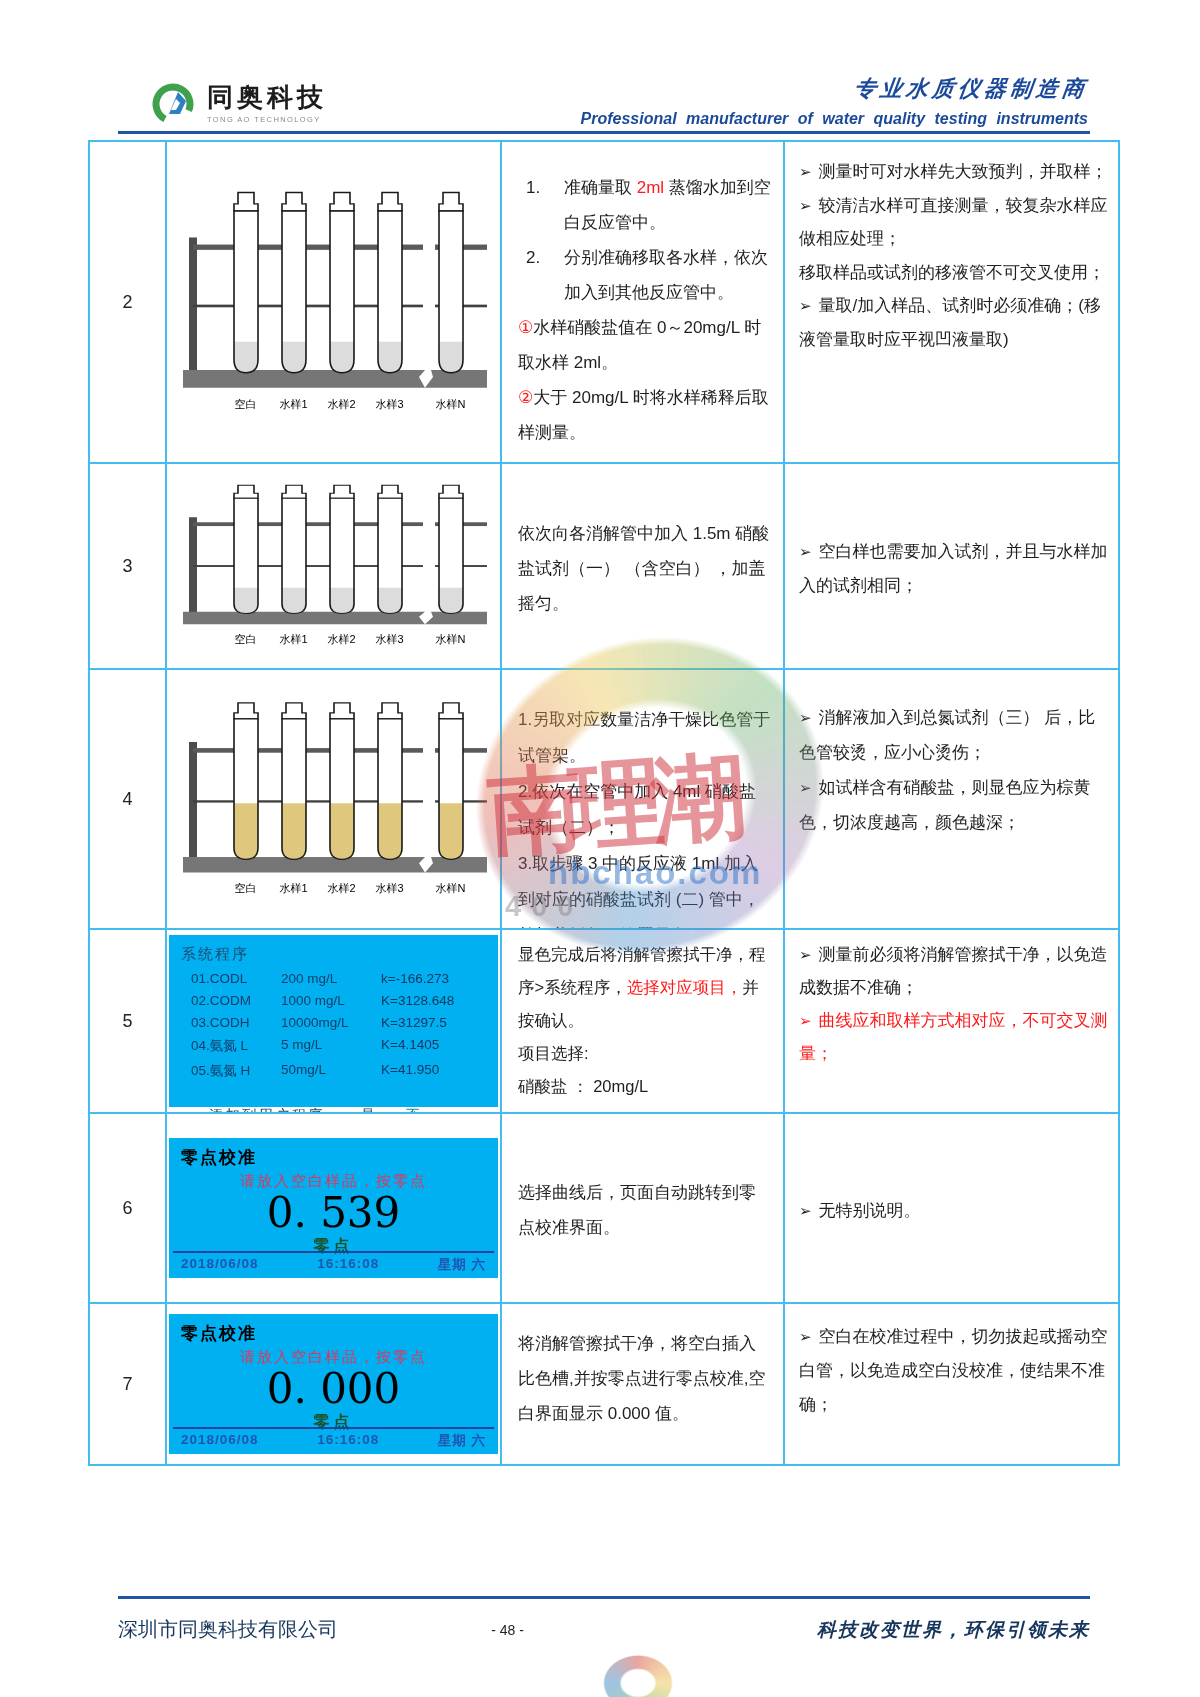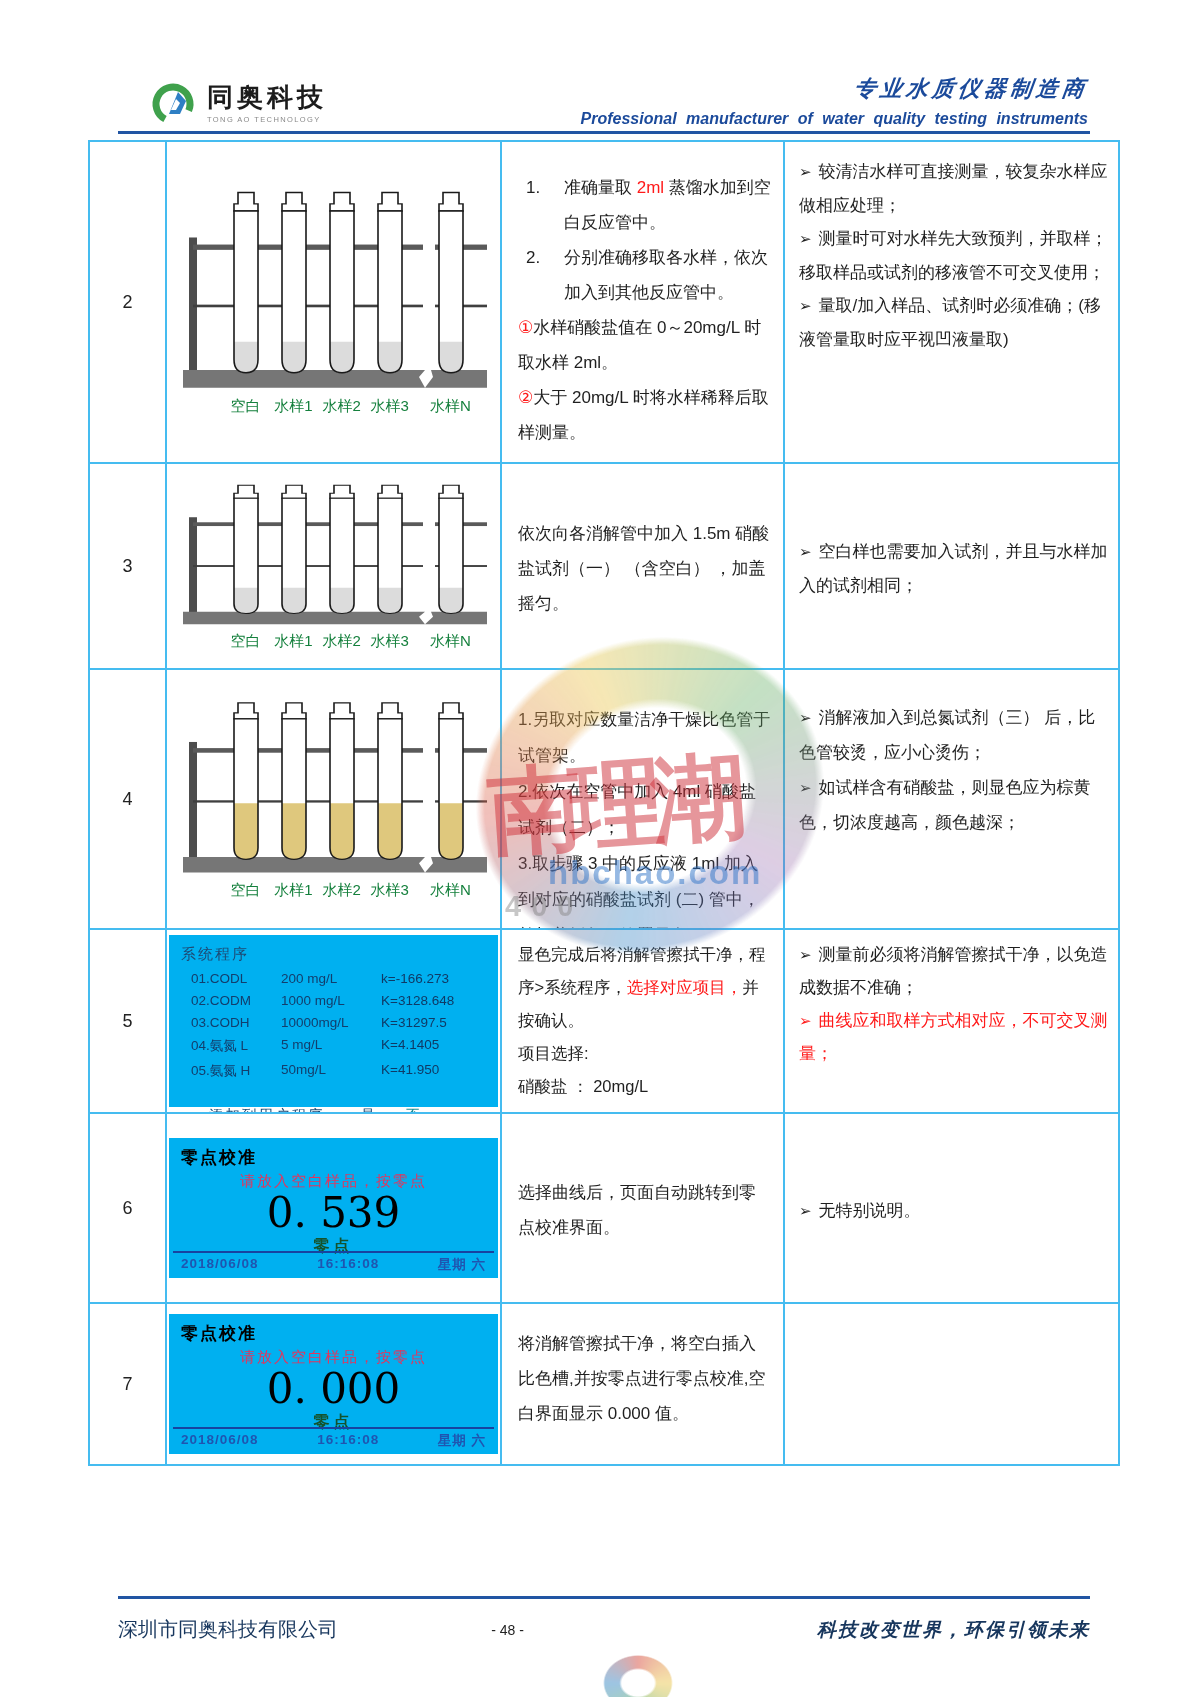--- a/index.html
+++ b/index.html
@@ -39,21 +39,21 @@
   .q-r4{padding-top:30px;line-height:35px}
   .q-r5{padding-top:8px;line-height:33px}
   .q-r7{padding-top:16px}
   .red{color:#ff1a1a}
   .numbered{position:relative;padding-left:46px}
   .m-num{position:absolute;left:8px}
   .b-arr{margin-right:7px;font-size:15px}
   
   .rack{position:relative;width:310px}
   .rack svg{display:block}
-  .rack-labels{position:relative;width:100%;height:19px;font-size:15px;color:#15803d;margin-top:4px}
+  .rack-labels{position:relative;width:100%;height:19px;font-size:11px;color:#000000;margin-top:4px}
   .rack-labels span{position:absolute;transform:translateX(-50%);white-space:nowrap}
   .tl0{left:21.6%}.tl1{left:37.1%}.tl2{left:52.6%}.tl3{left:68.1%}.tl4{left:87.7%}
   
   .lcd{width:329px;background:var(--lcd-bg,#00b0f0);color:#123e6d}
   .lcd-prog{height:172px;padding:10px 8px 6px 12px}
   .lp-title{font-size:15px;letter-spacing:2px;color:#1d4a74}
   .lp-row{display:flex;font-size:13.5px;margin-top:7px}
   .lp-no{width:100px;padding-left:10px;white-space:nowrap}
   .lp-range{width:100px;white-space:nowrap}
   .lp-k{flex:1;white-space:nowrap;color:#0f3a66}
@@ -169,22 +169,22 @@
       <span>分别准确移取各水样，依次加入到其他反应管中。</span>
     </div>
     <div>
       <span class="red">①</span><span>水样硝酸盐值在 0～20mg/L 时取水样 2ml。</span>
     </div>
     <div>
       <span class="red">②</span><span>大于 20mg/L 时将水样稀释后取样测量。</span>
     </div>
   </div>
   <div class="c-right q-r2">
+    <p><span class="b-arr">➢</span><span>测量时可对水样先大致预判，并取样；</span></p>
     <p><span class="b-arr">➢</span><span>较清洁水样可直接测量，较复杂水样应做相应处理；</span></p>
-    <p><span class="b-arr">➢</span><span>测量时可对水样先大致预判，并取样；</span></p>
     <p><span>移取样品或试剂的移液管不可交叉使用；</span></p>
     <p><span class="b-arr">➢</span><span>量取/加入样品、试剂时必须准确；(移液管量取时应平视凹液量取)</span></p>
   </div>
 
   <div class="c-num">3</div>
   <div class="c-img">
     <div class="rack">
       <svg class="rack-svg" viewBox="0 0 310 232" width="310" height="146" preserveAspectRatio="none">
           <rect x="10" y="56" width="8" height="154" fill="#4d4d4d"></rect>
           <rect x="14" y="64" width="230" height="6" fill="#5a5a5a"></rect>
@@ -362,20 +362,23 @@
       <div class="lz-bar">
         <span>2018/06/08</span>
         <span>16:16:08</span>
         <span>星期 六</span>
       </div>
     </div>
   </div>
   <div class="c-mid p-r7">
     <div>将消解管擦拭干净，将空白插入比色槽,并按零点进行零点校准,空白界面显示 0.000 值。</div>
   </div>
+  <div class="c-right q-r7">
+    <p><span class="b-arr">➢</span><span>空白在校准过程中，切勿拔起或摇动空白管，以免造成空白没校准，使结果不准确；</span></p>
+  </div>
 </div>
 
 <div class="wm wm-ring"></div>
 <div class="wm wm-chars">南理潮</div>
 <div class="wm wm-site">hbchao.com</div>
 <div class="wm wm-tel">400</div>
 <div class="wm wm-mini"></div>
 
 <div class="ft-line"></div>
 <div class="ft-row">

